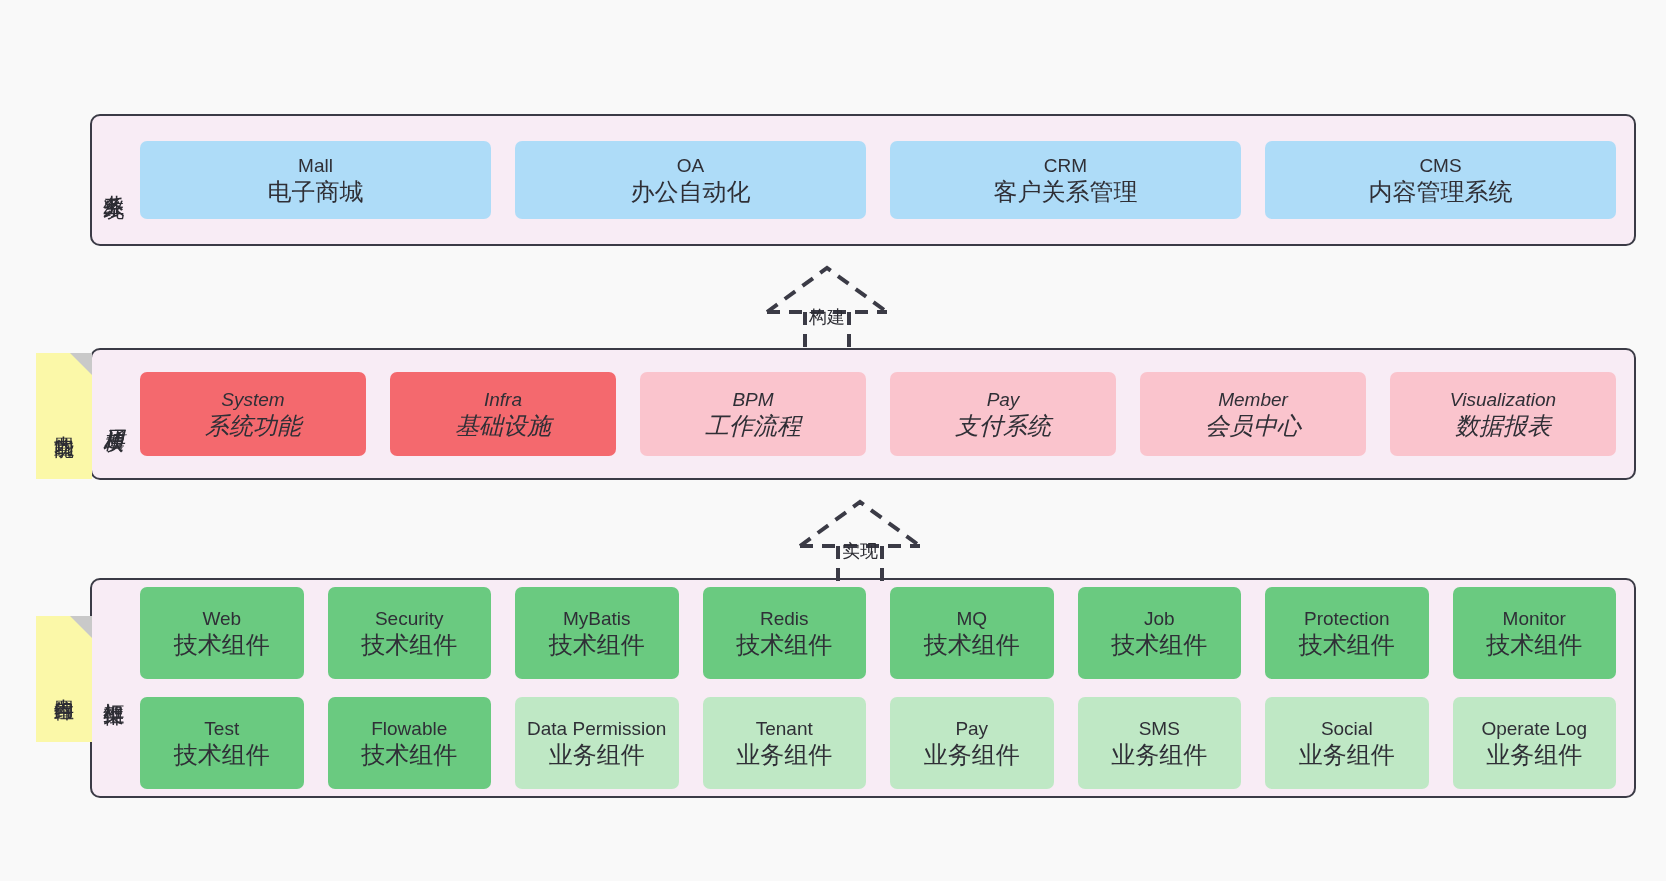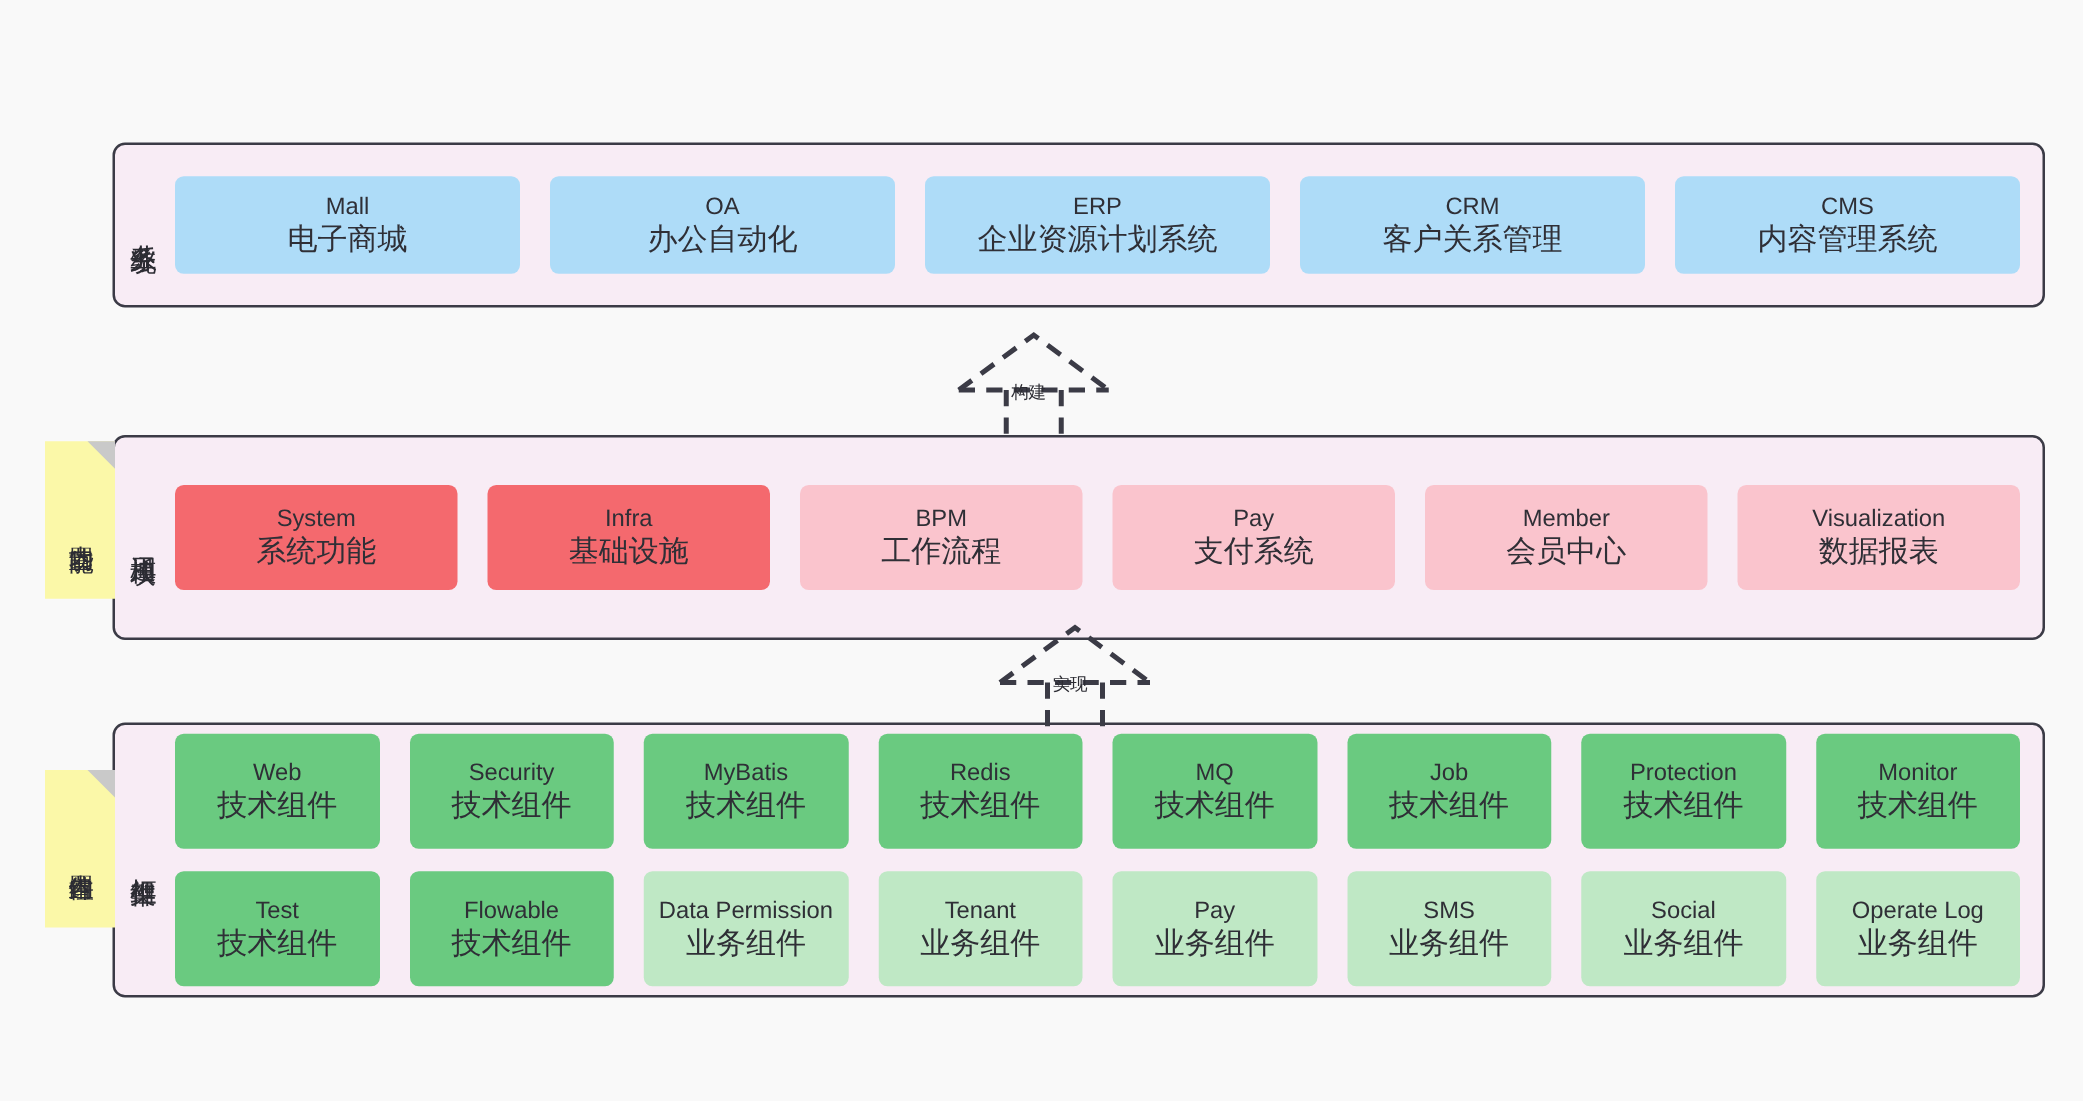--- a/index.html
+++ b/index.html
@@ -122,21 +122,21 @@
   }
 
   
   .connector {
     position: absolute;
     z-index: 2;
   }
   .connector svg { display: block; overflow: visible; }
   .conn-label {
     position: absolute;
-    font-size: 14px;
+    font-size: 18px;
     color: #2c2c33;
     background: transparent;
     white-space: nowrap;
   }
 </style>
 </head>
 <body>
 
 <div class="canvas">
 
@@ -148,24 +148,20 @@
         <div class="node blue">
           <span class="t1">Mall</span>
           <span class="t2">电子商城</span>
         </div>
 
         <div class="node blue">
           <span class="t1">OA</span>
           <span class="t2">办公自动化</span>
         </div>
 
-        <div class="node blue">
-          <span class="t1">ERP</span>
-          <span class="t2">企业资源计划系统</span>
-        </div>
 
         <div class="node blue">
           <span class="t1">CRM</span>
           <span class="t2">客户关系管理</span>
         </div>
 
         <div class="node blue">
           <span class="t1">CMS</span>
           <span class="t2">内容管理系统</span>
         </div>
@@ -180,21 +176,21 @@
       <path d="M 10 50 L 70 6 L 130 50" fill="none" stroke="#3b3b46" stroke-width="4" stroke-dasharray="13 9" stroke-linecap="butt"></path>
       <path d="M 10 50 L 130 50" fill="none" stroke="#3b3b46" stroke-width="4" stroke-dasharray="13 9"></path>
       <path d="M 48 50 L 48 86" fill="none" stroke="#3b3b46" stroke-width="4" stroke-dasharray="13 9"></path>
       <path d="M 92 50 L 92 86" fill="none" stroke="#3b3b46" stroke-width="4" stroke-dasharray="13 9"></path>
     </svg>
     <div class="conn-label" style="left:52px; top:43px;">构建</div>
   </div>
 
   <div class="note" style="left:36px; top:353px; height:126px;">内置功能</div>
 
-  <div class="layer" style="left:90px; top:348px; width:1546px; height:164px;">
+  <div class="layer" style="left:90px; top:348px; width:1546px; height:132px;font-style:italic;">
     <div class="layer-title">通用模块</div>
     <div class="layer-body">
       <div class="row mod-row">
 
         <div class="node red">
           <span class="t1">System</span>
           <span class="t2">系统功能</span>
         </div>
 
         <div class="node red">

